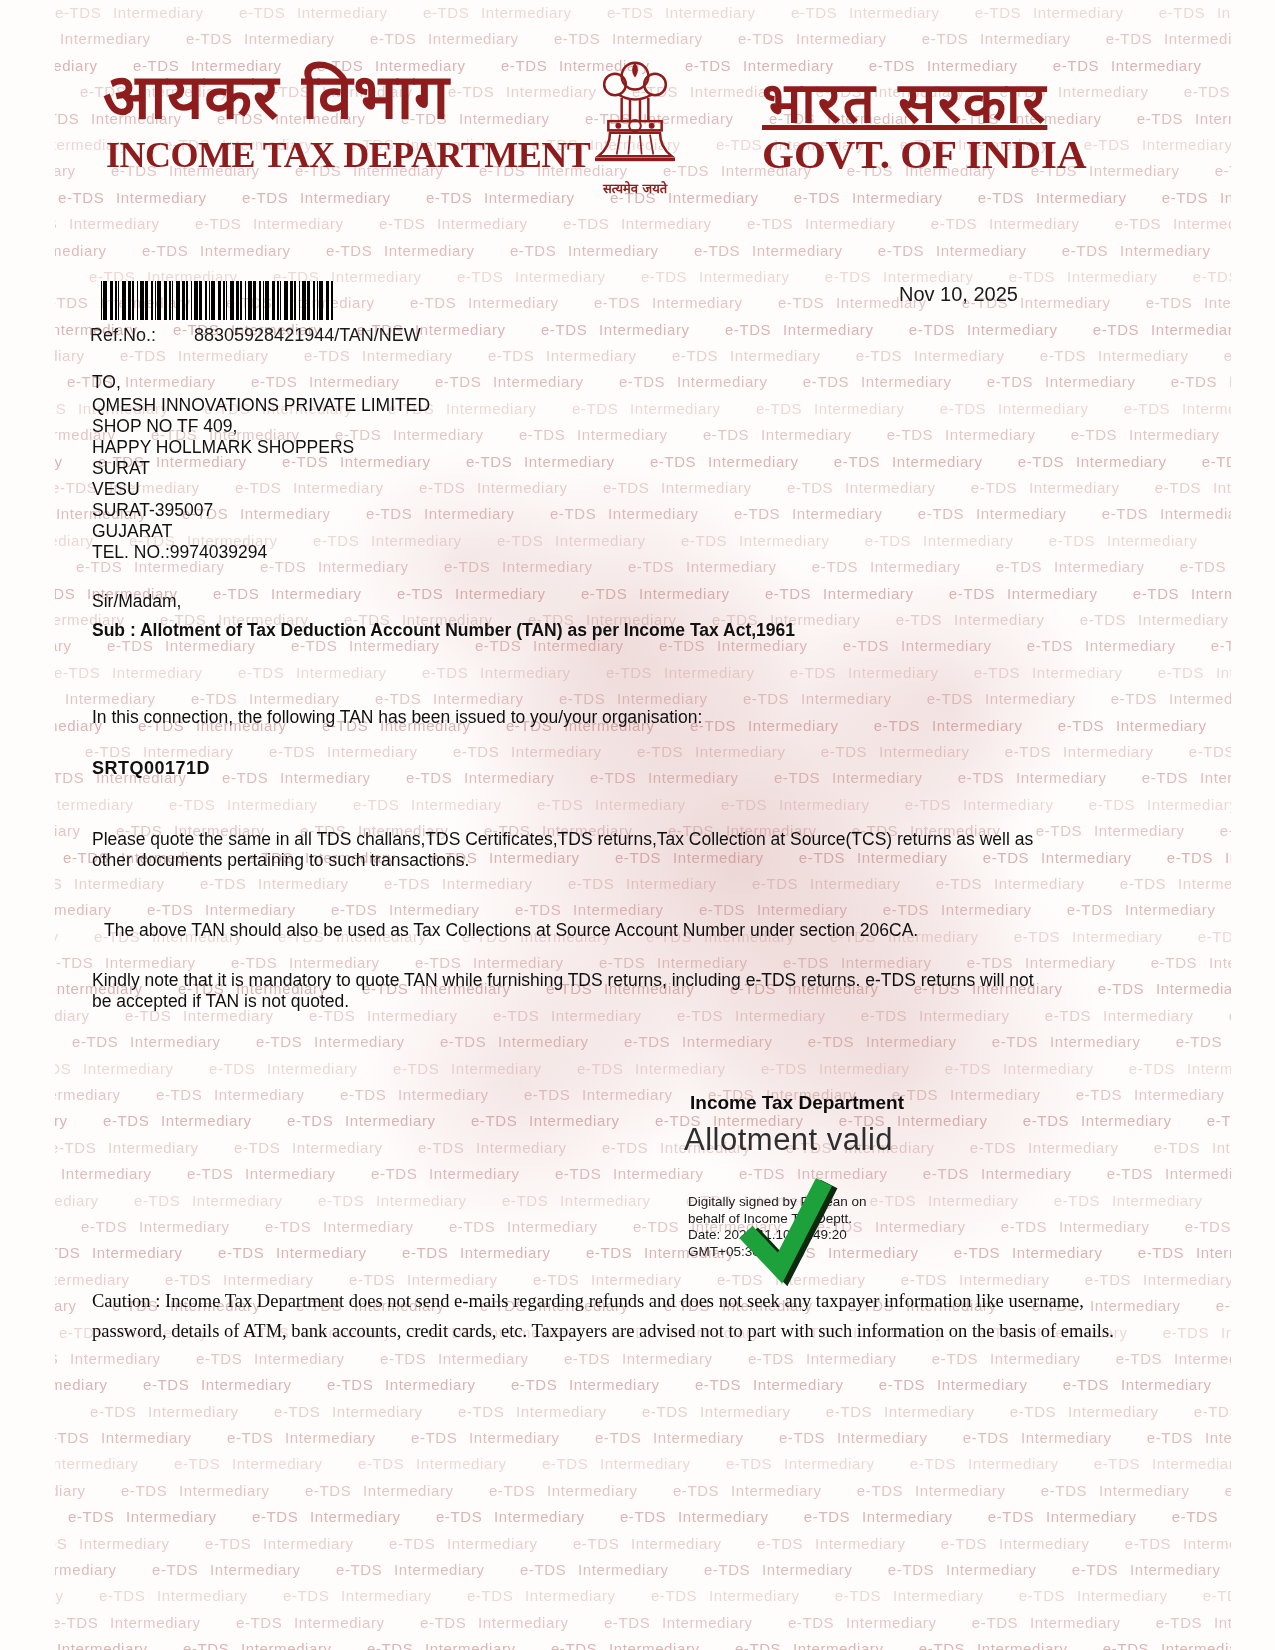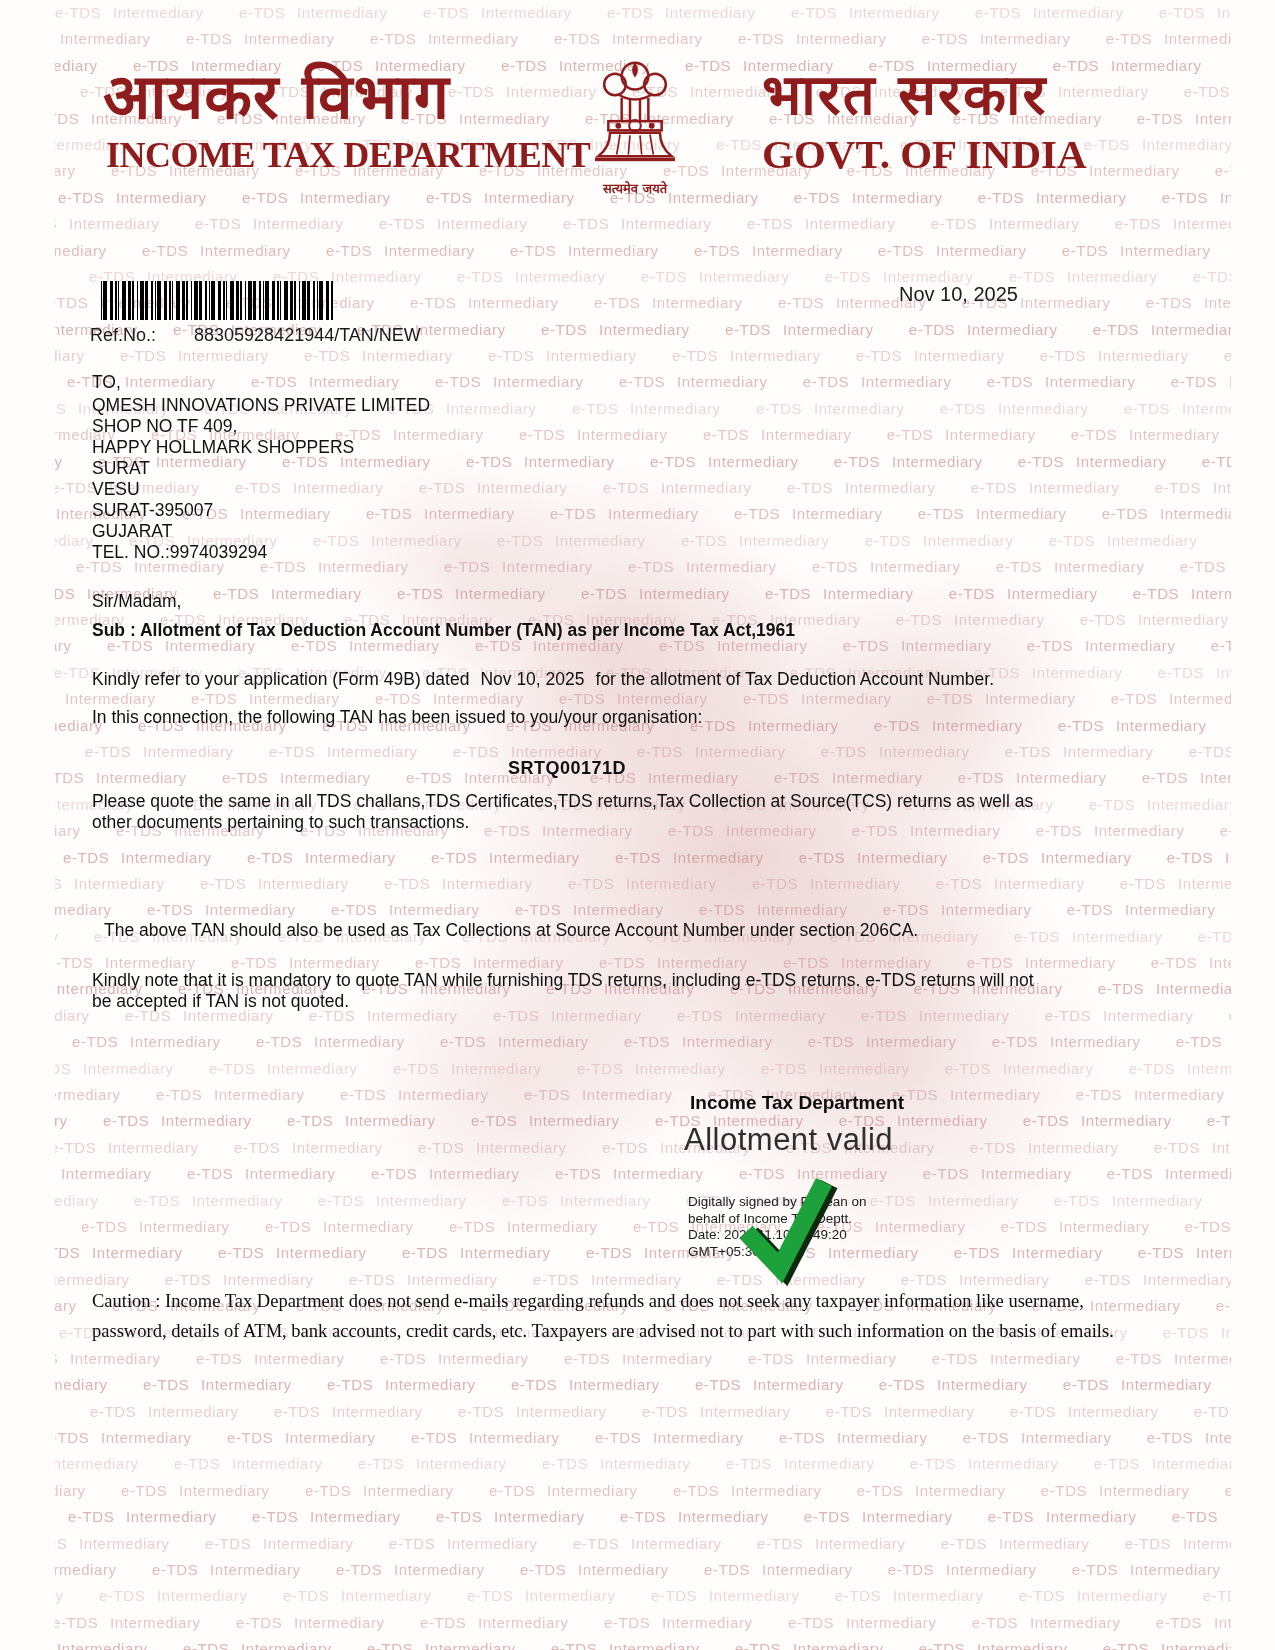--- a/index.html
+++ b/index.html
@@ -16,21 +16,21 @@
     radial-gradient(300px 320px at 900px 1060px, rgba(193,125,125,.20), rgba(193,125,125,0) 70%),
     radial-gradient(230px 230px at 520px 1080px, rgba(193,125,125,.18), rgba(193,125,125,0) 70%),
     radial-gradient(210px 200px at 950px 700px, rgba(193,125,125,.18), rgba(193,125,125,0) 70%),
     radial-gradient(180px 160px at 460px 560px, rgba(193,125,125,.14), rgba(193,125,125,0) 70%);}
 
   .z{position:absolute;z-index:2;}
 
   
   .dev{font-family:"DejaVu Sans",sans-serif;font-weight:bold;color:#8e1c1c;}
   .dev-left{left:103px;top:52px;font-size:62px;letter-spacing:1px;}
-  .dev-right{left:762px;top:54px;font-size:56px;letter-spacing:2px;}
+  .dev-right{left:762px;top:62px;font-size:56px;letter-spacing:2px;text-decoration:underline;}
   .eng{font-family:"Liberation Serif",serif;font-weight:bold;color:#8e1c1c;}
   .eng-left{left:106px;top:134px;font-size:36px;letter-spacing:-0.5px;}
   .eng-right{left:762px;top:130px;font-size:41px;letter-spacing:0px;}
   .emblem{left:583px;top:56px;width:104px;text-align:center;}
   .emblem svg{display:block;margin:0 auto;}
   .motto{font-family:"DejaVu Sans",sans-serif;font-size:13px;font-weight:bold;color:#8e1c1c;margin-top:1px;}
 
   
   .date-top{left:899px;top:283px;font-size:20px;color:#1a1a1a;}
   .barcode{left:101px;top:281px;width:328px;height:39px;display:flex;align-items:stretch;}
@@ -42,22 +42,22 @@
   .to{left:92px;top:372px;font-size:17.5px;}
   .addr{left:92px;top:395px;font-size:17.5px;line-height:21px;}
 
   
   .bodytxt{font-size:17.5px;line-height:21px;color:#101010;}
   .salutation{left:92px;top:591px;}
   .subject{left:92px;top:620px;font-weight:bold;font-size:17.5px;}
   .p1{left:92px;top:669px;white-space:nowrap;}
   .p1 .inline-date{margin:0 11px;}
   .p2{left:92px;top:707px;}
-  .tan{left:92px;top:758px;width:950px;text-align:center;font-weight:bold;font-size:18px;letter-spacing:.5px;}
-  .p3{left:92px;top:791px;width:950px;}
+  .tan{left:92px;top:758px;width:950px;text-align:left;font-weight:bold;font-size:18px;letter-spacing:.5px;}
+  .p3{left:92px;top:829px;width:950px;}
   .p4{left:92px;top:860px;width:950px;}
   .p5{left:92px;top:920px;width:950px;margin-left:12px;}
   .p6{left:92px;top:970px;width:950px;}
   .p7{left:92px;top:1040px;width:950px;}
 
   
   .sig-dept{left:690px;top:1092px;font-weight:bold;font-size:19px;color:#0d0d0d;}
   .sig-valid{left:684px;top:1122px;font-size:31px;color:#2e2e2e;letter-spacing:.5px;}
   .sig-details{left:688px;top:1194px;font-size:13.5px;line-height:16.5px;color:#1c1c1c;}
   .check{left:733px;top:1172px;}
@@ -238,23 +238,20 @@
     <div>SURAT</div>
     <div>VESU</div>
     <div>SURAT-395007</div>
     <div>GUJARAT</div>
     <div>TEL. NO.:9974039294</div>
   </div>
 
   <div class="z bodytxt salutation">Sir/Madam,</div>
   <div class="z subject">Sub : Allotment of Tax Deduction Account Number (TAN) as per Income Tax Act,1961</div>
 
-  <div class="z bodytxt p1">
-    <span>Kindly refer to your application (Form 49B) dated</span><span class="inline-date">Nov 10, 2025</span><span>for the allotment of Tax Deduction Account Number.</span>
-  </div>
 
   <div class="z bodytxt p2">In this connection, the following TAN has been issued to you/your organisation:</div>
   <div class="z tan">SRTQ00171D</div>
   <div class="z bodytxt p3">Please quote the same in all TDS challans,TDS Certificates,TDS returns,Tax Collection at Source(TCS) returns as well as other documents pertaining to such transactions.</div>
   <div class="z bodytxt p5">The above TAN should also be used as Tax Collections at Source Account Number under section 206CA.</div>
   <div class="z bodytxt p6">Kindly note that it is mandatory to quote TAN while furnishing TDS returns, including e-TDS returns. e-TDS returns will not be accepted if TAN is not quoted.</div>
 
   <div class="z sig-dept">Income Tax Department</div>
   <div class="z sig-valid">Allotment valid</div>
   <div class="z sig-details">

